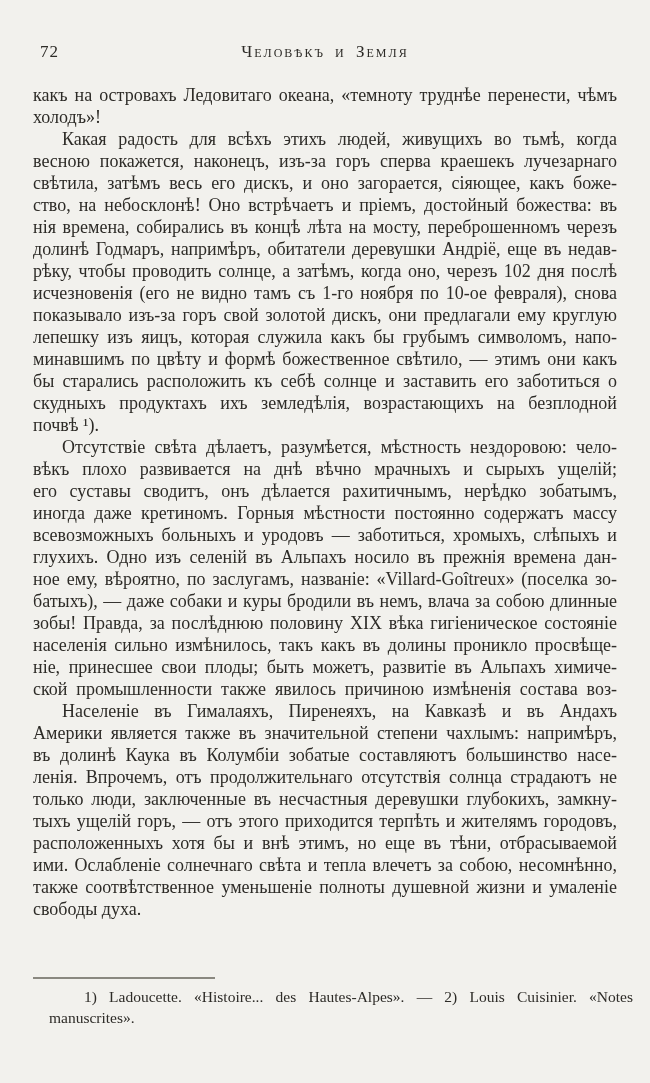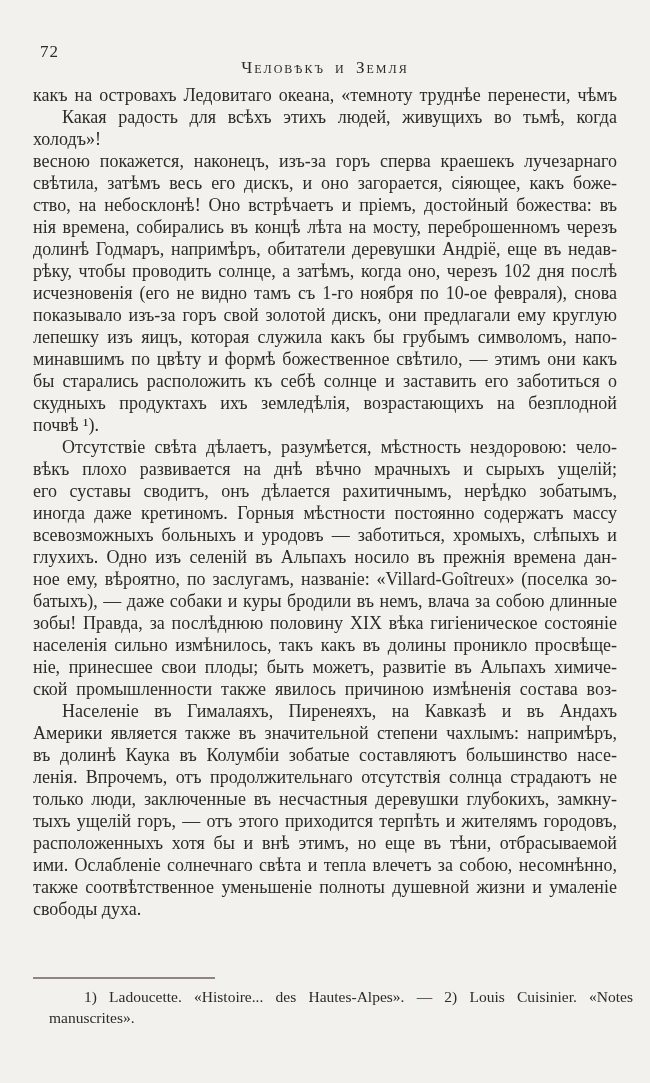--- a/index.html
+++ b/index.html
@@ -13,21 +13,21 @@
     position:absolute;inset:0;
   }
   .page-header{
     position:absolute;top:42px;left:33px;width:584px;height:20px;
   }
   .page-number{
     position:absolute;left:7px;top:0;
     font-size:17px;letter-spacing:1px;
   }
   .running-title{
-    position:absolute;left:0;right:0;top:16px;
+    position:absolute;left:0;right:0;top:0;
     text-align:center;
     font-variant:small-caps;
     font-size:17px;
     letter-spacing:2px;
     word-spacing:4px;
   }
   .body-text{
     position:absolute;top:84px;left:33px;width:584px;
   }
   .line{
@@ -66,22 +66,22 @@
 
 <div class="page">
 
   <div class="page-header">
     <div class="page-number">72</div>
     <div class="running-title">Человѣкъ и Земля</div>
   </div>
 
   <div class="body-text">
       <div class="line">какъ на островахъ Ледовитаго океана, «темноту труднѣе перенести, чѣмъ</div>
+      <div class="line last">холодъ»!</div>
       <div class="line indent">Какая радость для всѣхъ этихъ людей, живущихъ во тьмѣ, когда</div>
-      <div class="line last">холодъ»!</div>
       <div class="line">весною покажется, наконецъ, изъ-за горъ сперва краешекъ лучезарнаго</div>
       <div class="line">свѣтила, затѣмъ весь его дискъ, и оно загорается, сіяющее, какъ боже-</div>
       <div class="line">ство, на небосклонѣ! Оно встрѣчаетъ и пріемъ, достойный божества: въ</div>
       <div class="line">нія времена, собирались въ концѣ лѣта на мосту, переброшенномъ черезъ</div>
       <div class="line">долинѣ Годмаръ, напримѣръ, обитатели деревушки Андріё, еще въ недав-</div>
       <div class="line">рѣку, чтобы проводить солнце, а затѣмъ, когда оно, черезъ 102 дня послѣ</div>
       <div class="line">исчезновенія (его не видно тамъ съ 1-го ноября по 10-ое февраля), снова</div>
       <div class="line">показывало изъ-за горъ свой золотой дискъ, они предлагали ему круглую</div>
       <div class="line">лепешку изъ яицъ, которая служила какъ бы грубымъ символомъ, напо-</div>
       <div class="line">минавшимъ по цвѣту и формѣ божественное свѣтило, — этимъ они какъ</div>

